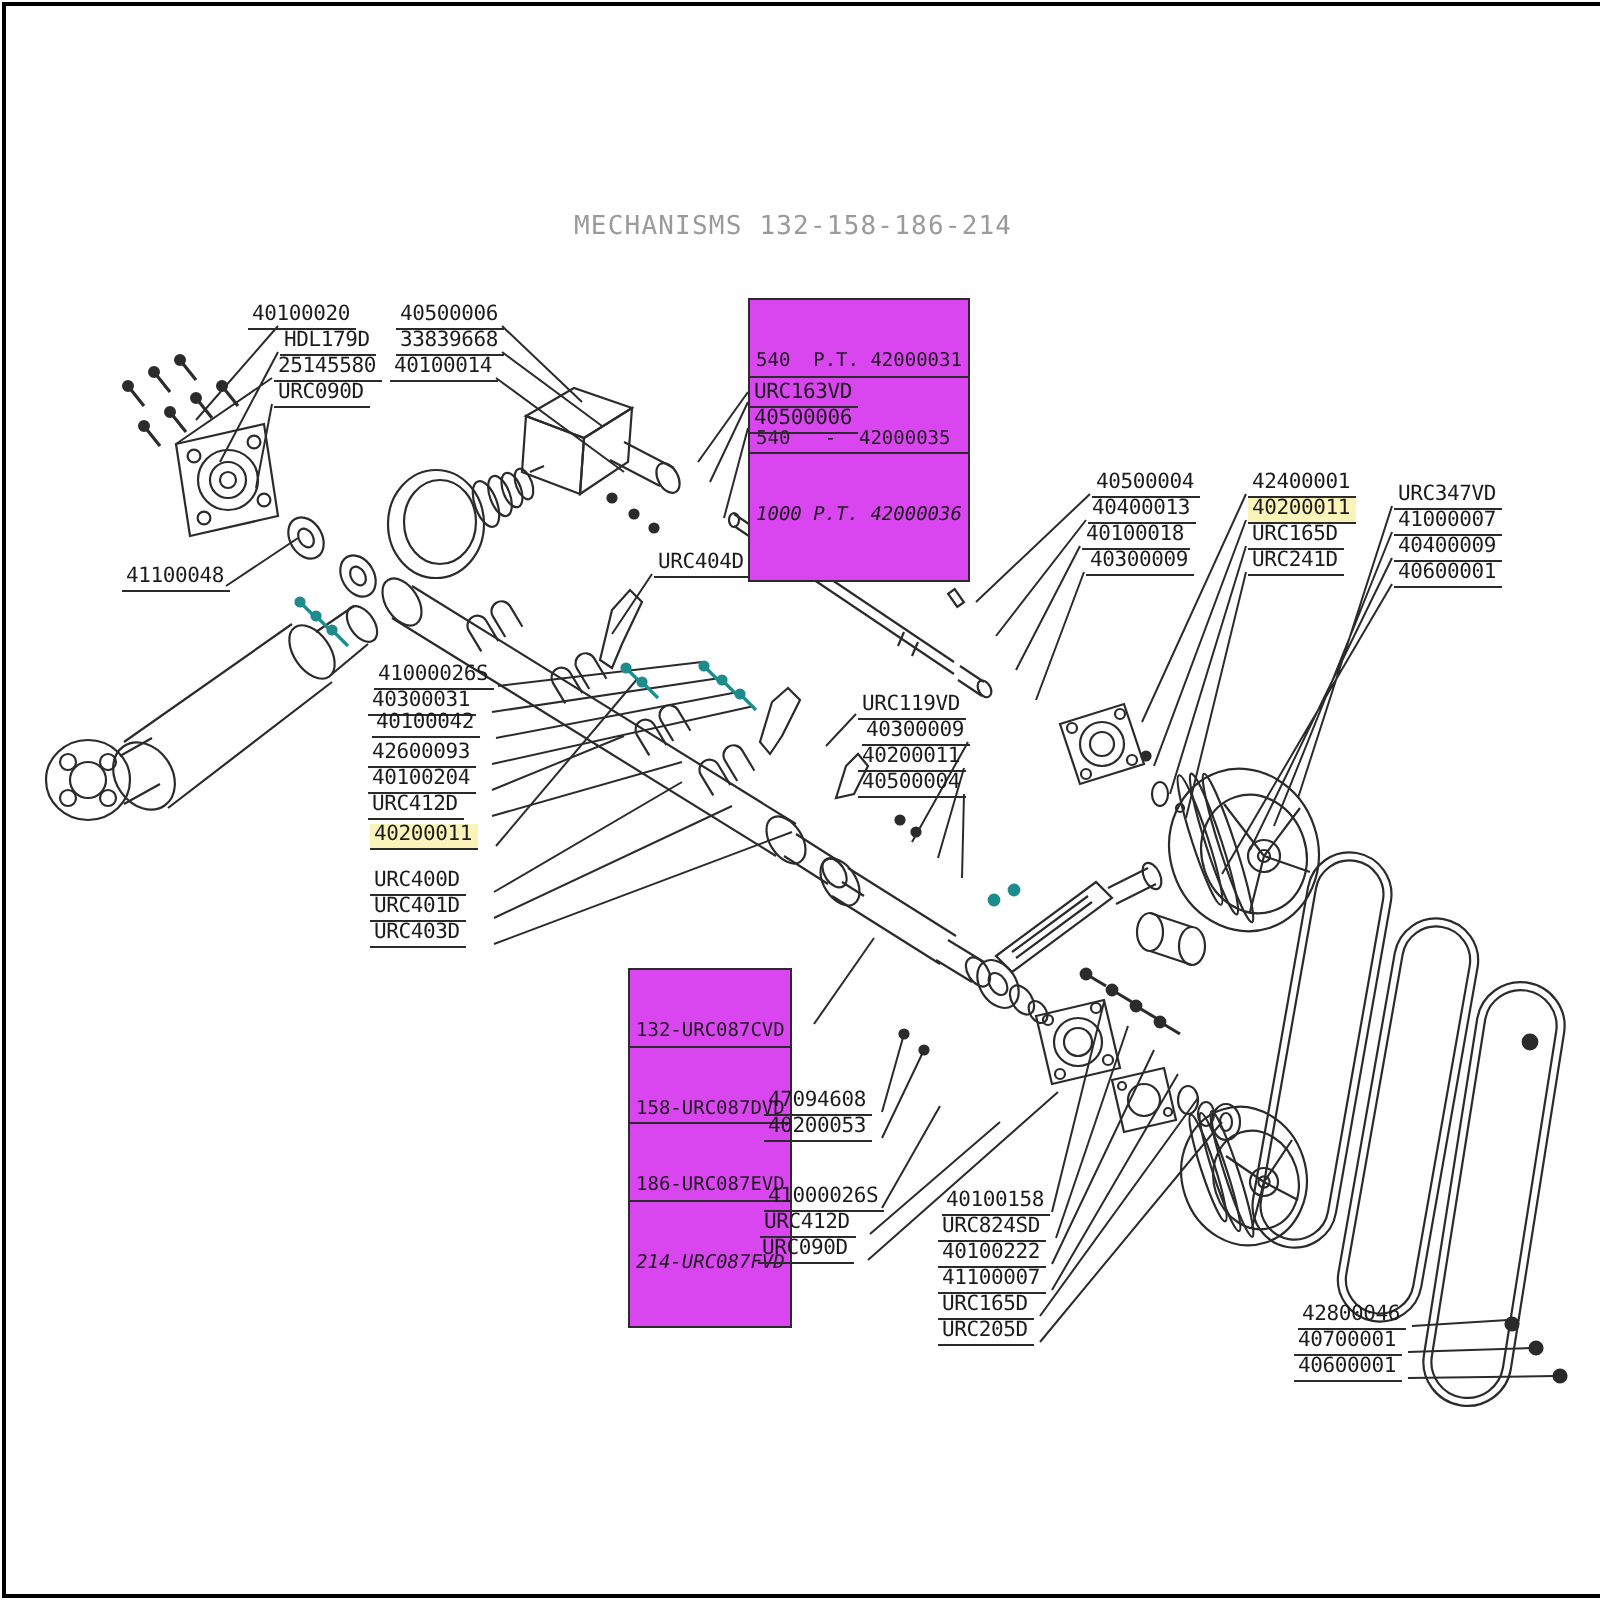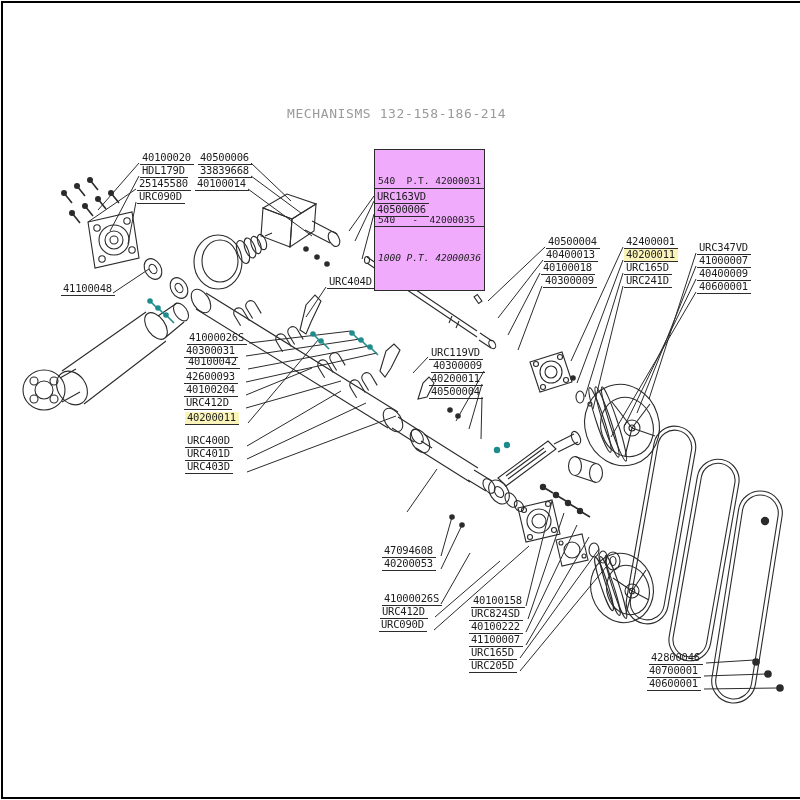--- a/index.html
+++ b/index.html
@@ -6,21 +6,21 @@
   #stage{position:relative;width:800px;height:800px;background:#ffffff;overflow:hidden;
          font-family:"DejaVu Sans Mono","Liberation Mono",monospace;padding-left:48px;}
   .frame{position:absolute;inset:1px;border:2px solid #000;pointer-events:none;}
   .title{position:absolute;left:287px;top:106px;font-size:13px;letter-spacing:.6px;
          color:#9a9a9a;white-space:pre;}
   svg{position:absolute;left:0;top:0;}
   .lbl{position:absolute;font-size:10.5px;letter-spacing:-0.2px;color:#1c1c1c;
        border-bottom:1.2px solid #2b2b2b;padding:0 3px 1px 2px;white-space:nowrap;
        background:transparent;line-height:11px;}
   .hl{background:#faf4ba;}
-  .tbox{position:absolute;border:1.3px solid #2b2b2b;background:#f0abfc;font-size:9.5px;
+  .tbox{position:absolute;border:1.3px solid #2b2b2b;background:#d946ef;font-size:9.5px;
         line-height:12.5px;white-space:pre;color:#1c1c1c;}
   .tbox .row{padding:0 3px;border-bottom:1px solid #2b2b2b;}
   .tbox .row:last-child{border-bottom:none;font-style:italic;}
 </style>
 </head>
 <body>
 
 <div id="stage">
   <div class="frame"></div>
   <div class="title">MECHANISMS 132-158-186-214</div>
@@ -275,22 +275,28 @@
       <circle cx="497" cy="450" r="2.4"></circle>
         <circle cx="507" cy="445" r="2.4"></circle>
     </g>
   </svg>
 
   <div class="tbox" style="left:374px;top:149px">
     <div class="row">540  P.T. 42000031</div>
     <div class="row">540   -  42000035</div>
     <div class="row">1000 P.T. 42000036</div>
   </div>
-
-  <div class="lbl" style="left:140px;top:152px">40100020</div>
+  <div class="tbox" style="left:314px;top:484px">
+    <div class="row">132-URC087CVD</div>
+    <div class="row">158-URC087DVD</div>
+    <div class="row">186-URC087EVD</div>
+    <div class="row">214-URC087FVD</div>
+  </div>
+
+  <div class="lbl" style="left:124px;top:152px">40100020</div>
   <div class="lbl" style="left:140px;top:165px">HDL179D</div>
   <div class="lbl" style="left:137px;top:178px">25145580</div>
   <div class="lbl" style="left:137px;top:191px">URC090D</div>
 
   <div class="lbl" style="left:198px;top:152px">40500006</div>
   <div class="lbl" style="left:198px;top:165px">33839668</div>
   <div class="lbl" style="left:195px;top:178px">40100014</div>
 
   <div class="lbl" style="left:375px;top:191px">URC163VD</div>
   <div class="lbl" style="left:375px;top:204px">40500006</div>

